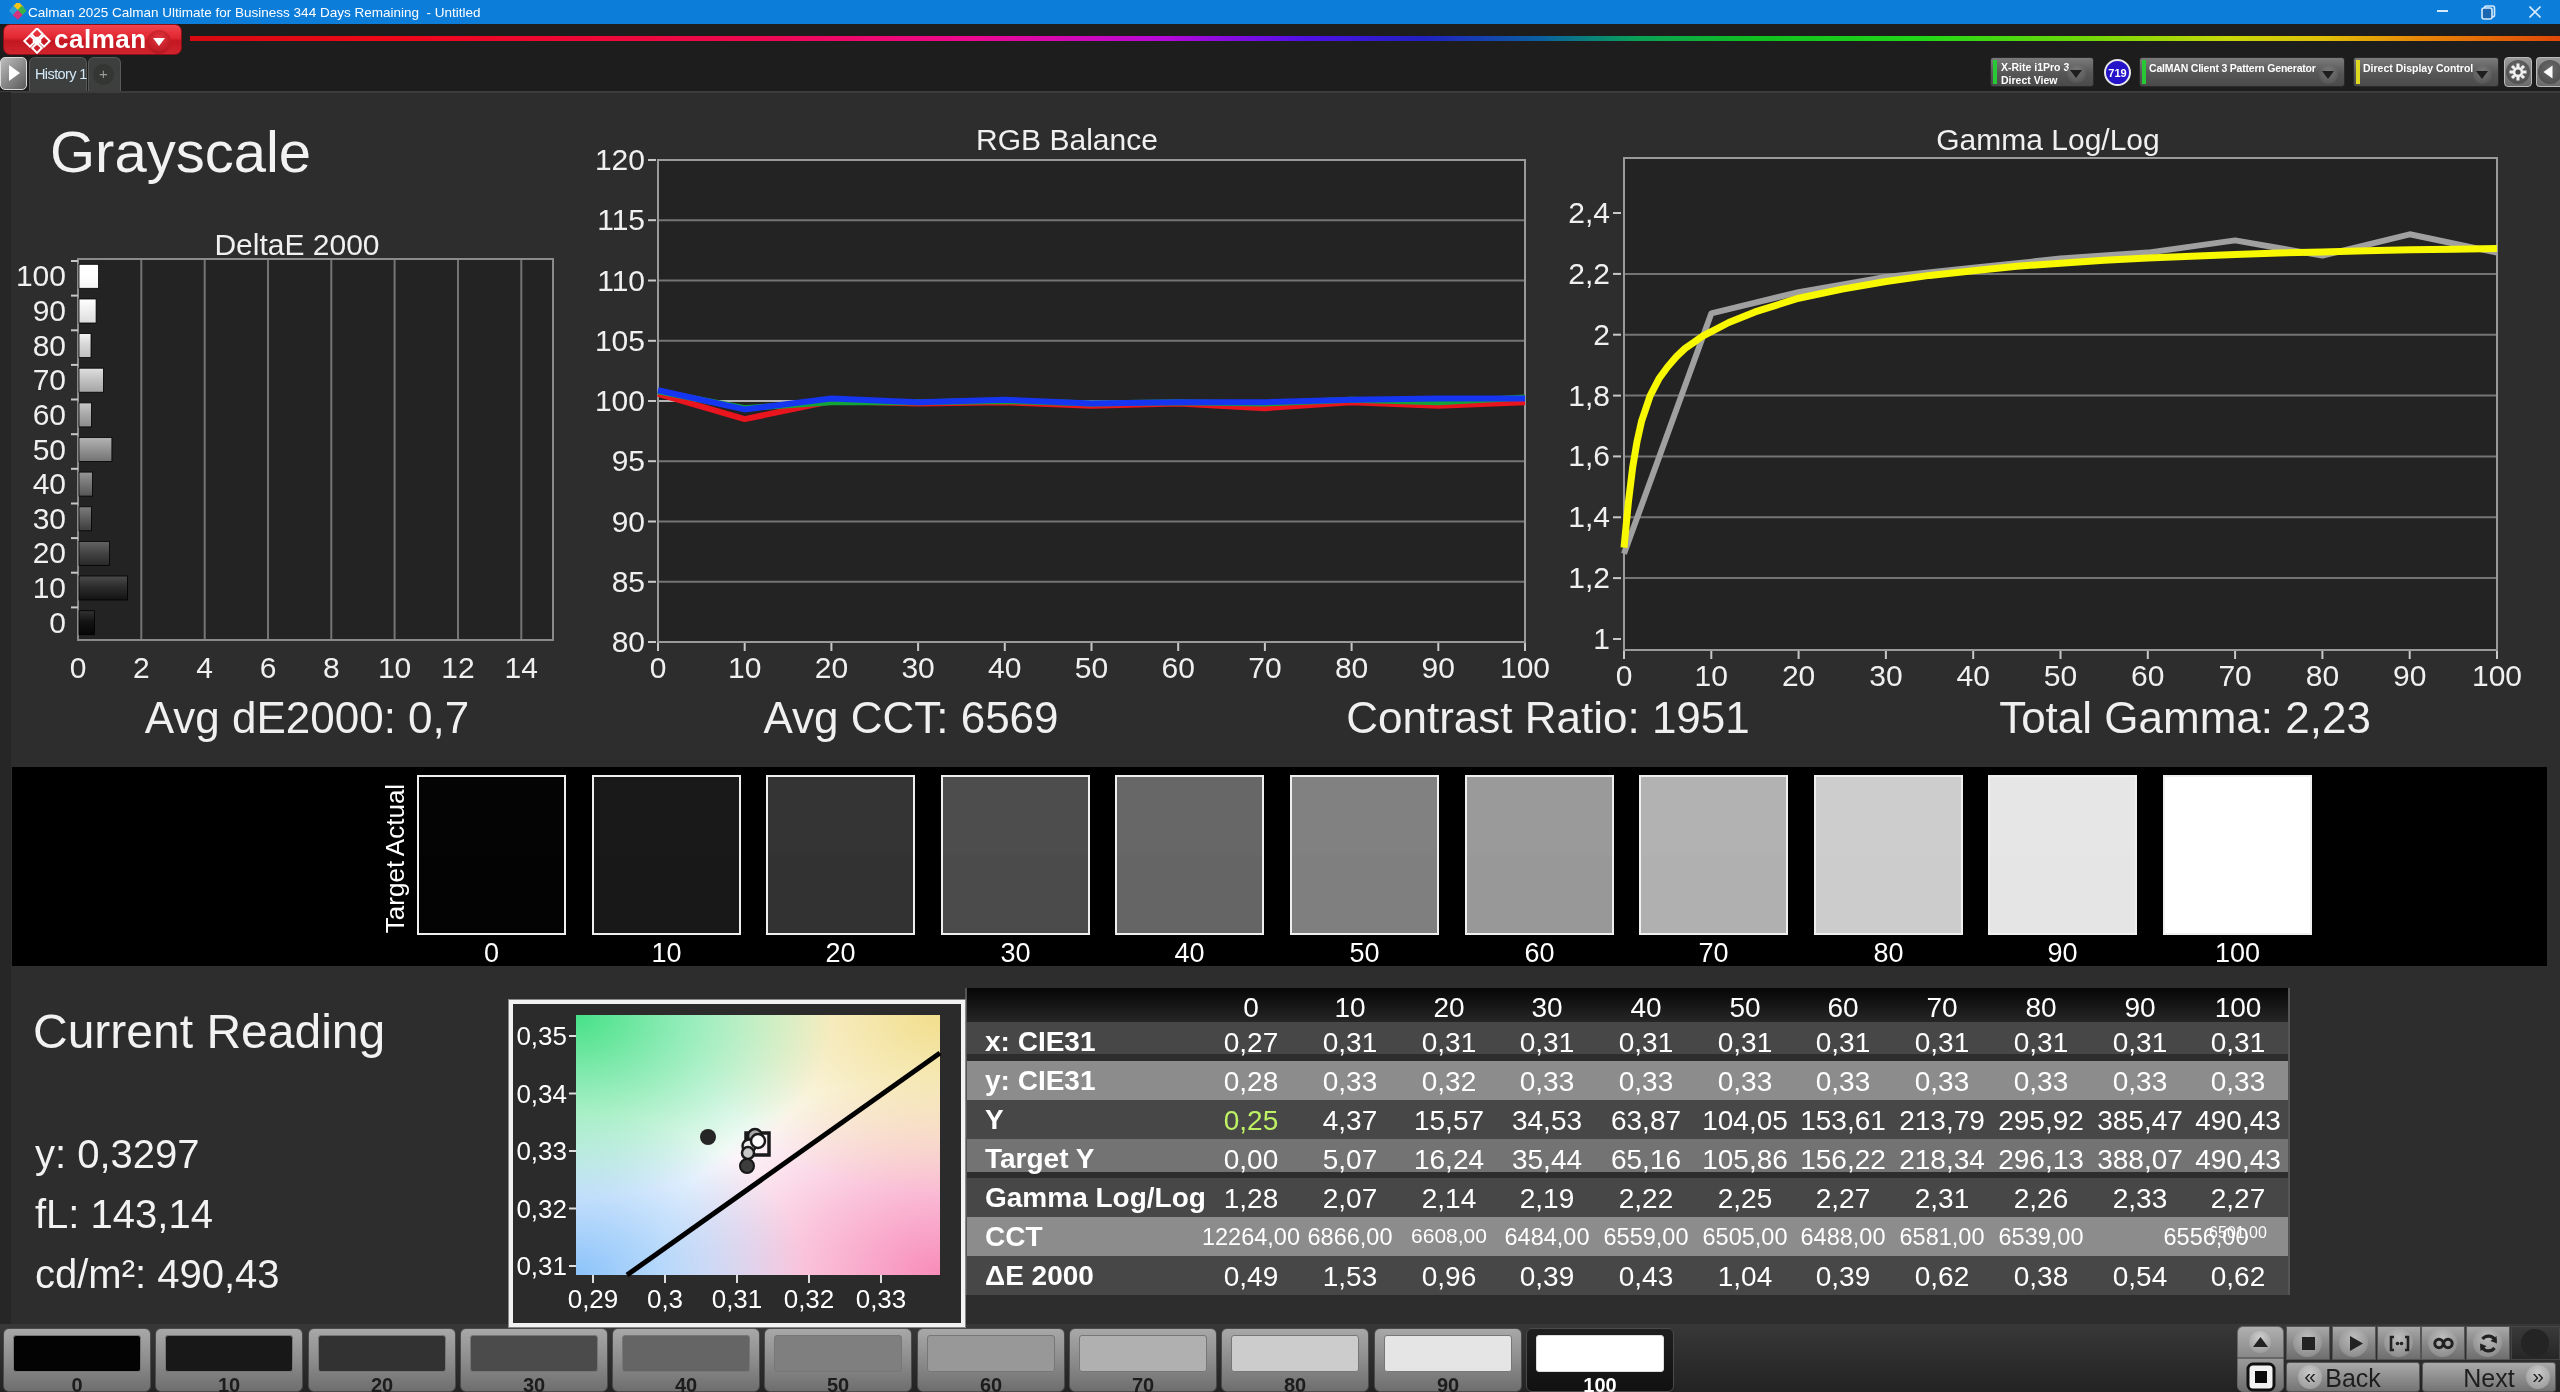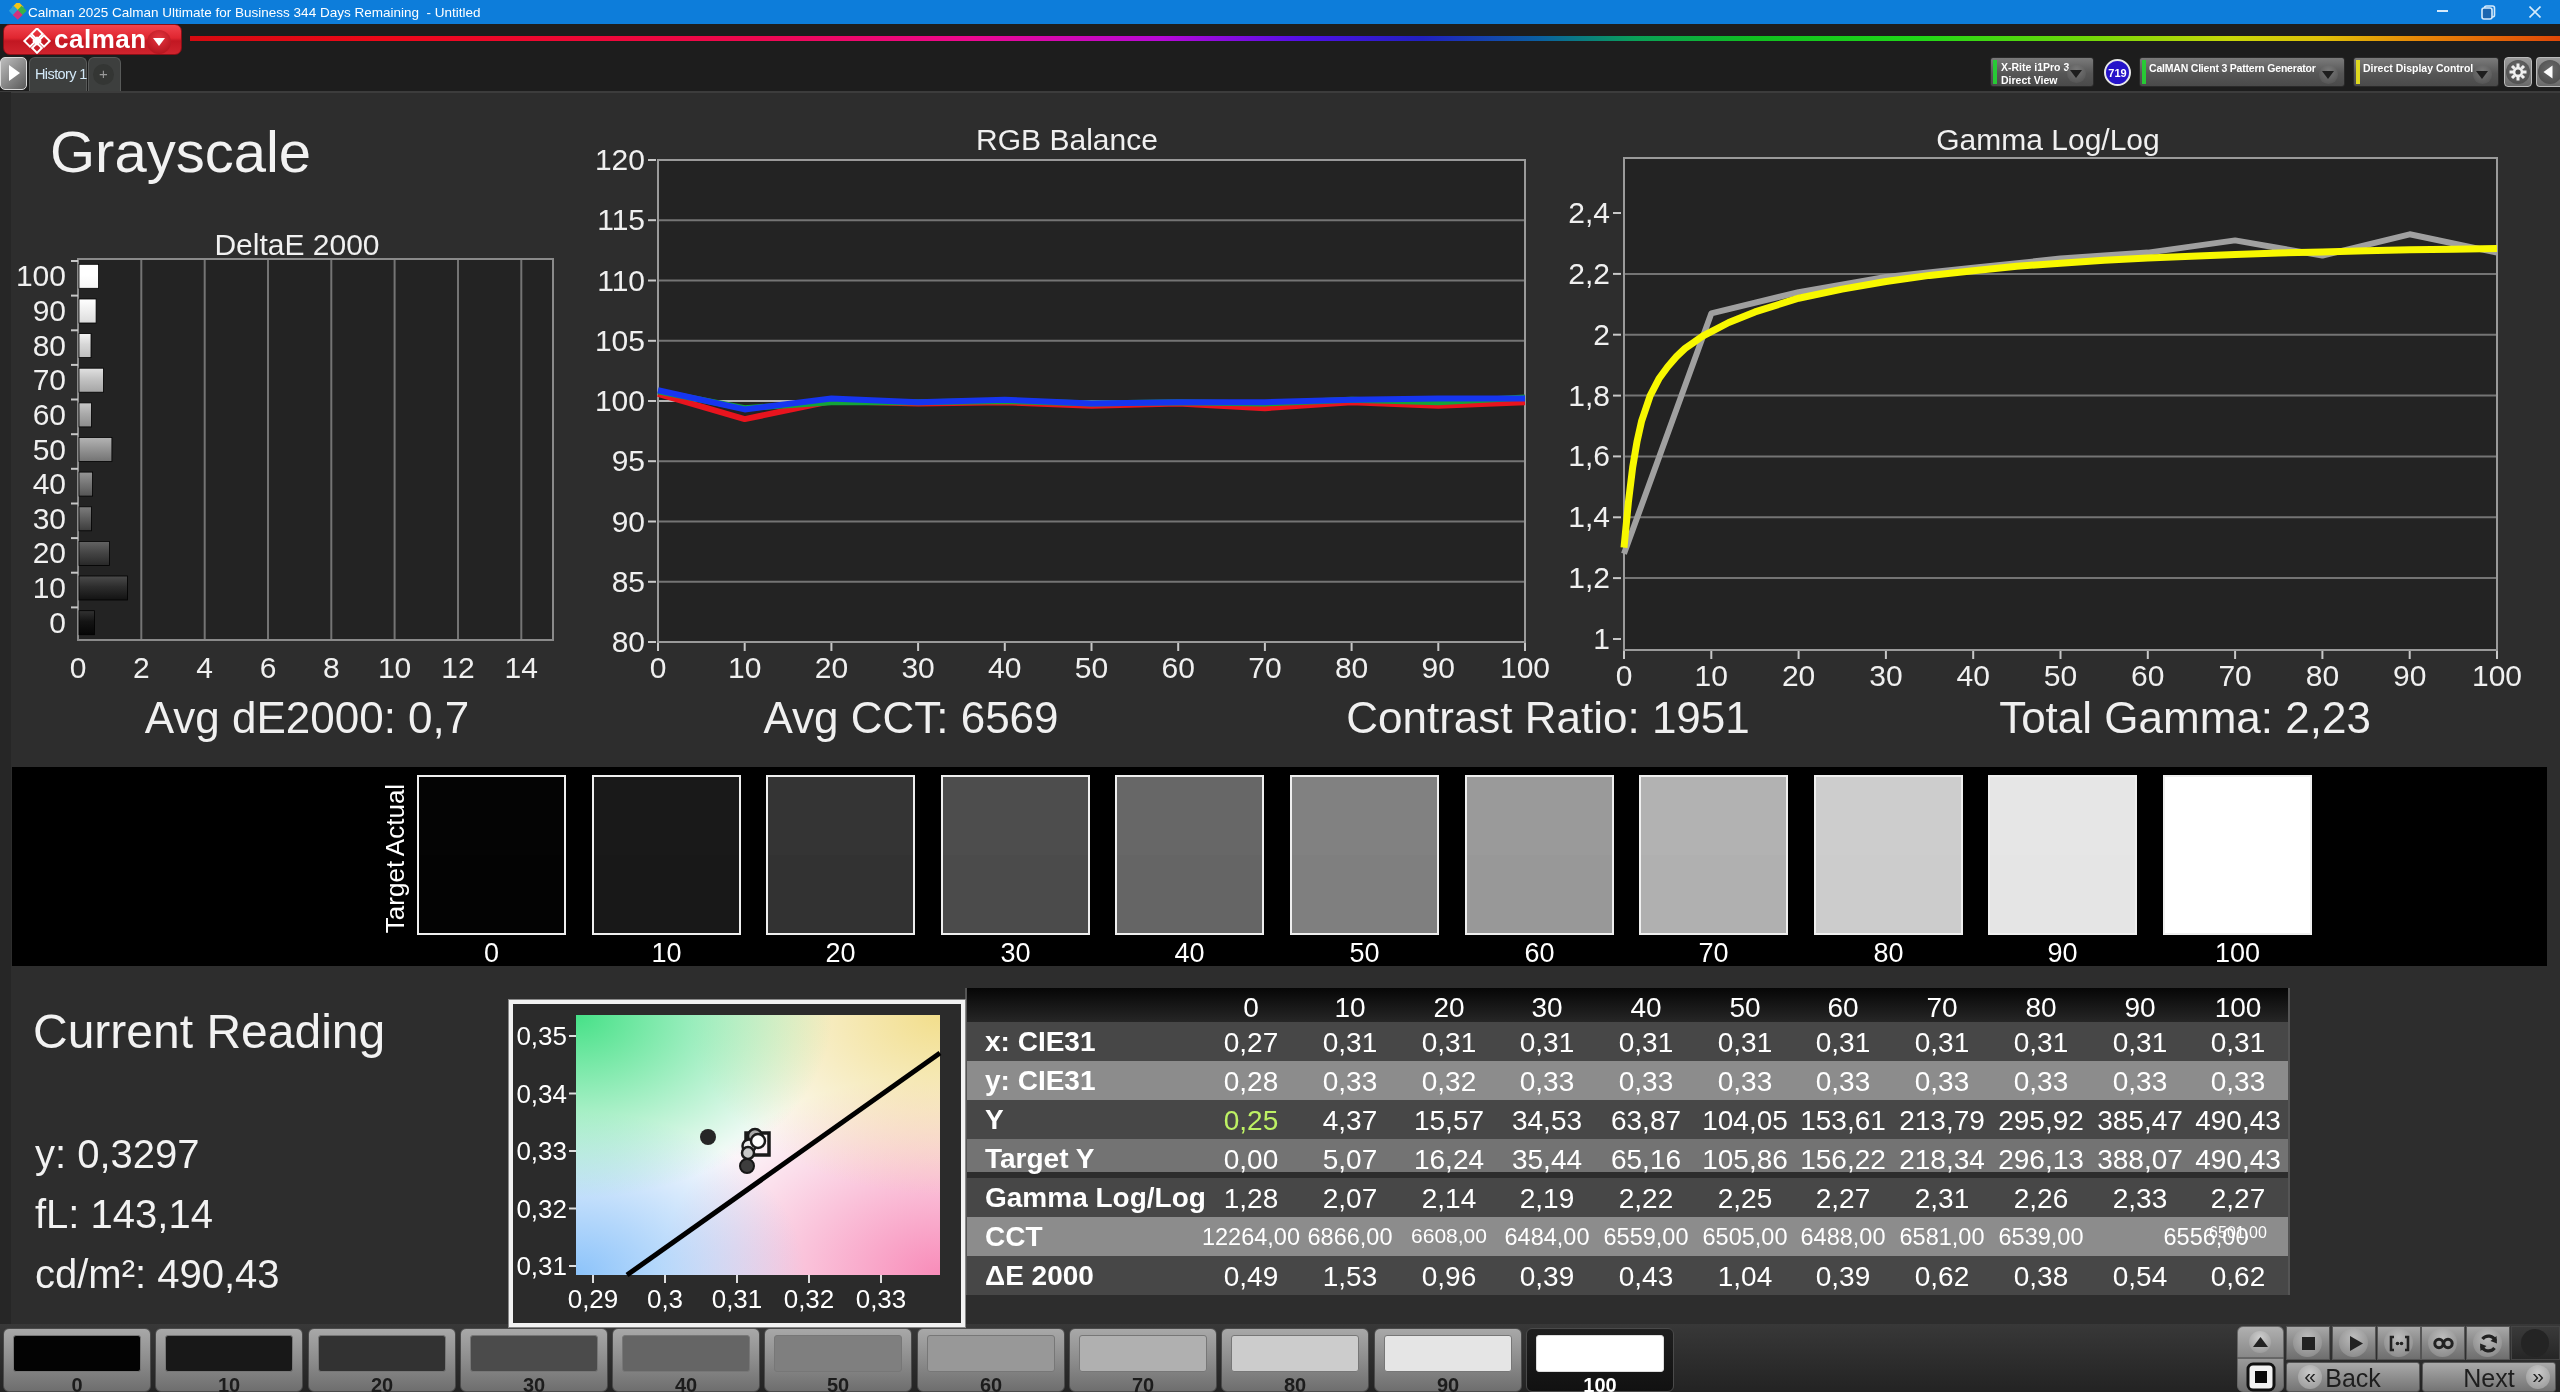--- a/index.html
+++ b/index.html
@@ -401,21 +401,21 @@
 <div class="abs" style="left:482px;top:4px;width:100px;margin-left:-50px;color:#fff;font-size:28px;text-align:center;">20</div>
 <div class="abs" style="left:580px;top:4px;width:100px;margin-left:-50px;color:#fff;font-size:28px;text-align:center;">30</div>
 <div class="abs" style="left:679px;top:4px;width:100px;margin-left:-50px;color:#fff;font-size:28px;text-align:center;">40</div>
 <div class="abs" style="left:778px;top:4px;width:100px;margin-left:-50px;color:#fff;font-size:28px;text-align:center;">50</div>
 <div class="abs" style="left:876px;top:4px;width:100px;margin-left:-50px;color:#fff;font-size:28px;text-align:center;">60</div>
 <div class="abs" style="left:975px;top:4px;width:100px;margin-left:-50px;color:#fff;font-size:28px;text-align:center;">70</div>
 <div class="abs" style="left:1074px;top:4px;width:100px;margin-left:-50px;color:#fff;font-size:28px;text-align:center;">80</div>
 <div class="abs" style="left:1173px;top:4px;width:100px;margin-left:-50px;color:#fff;font-size:28px;text-align:center;">90</div>
 <div class="abs" style="left:1271px;top:4px;width:100px;margin-left:-50px;color:#fff;font-size:28px;text-align:center;">100</div>
 </div>
-<div class="abs" style="left:0;top:34px;width:1321px;height:39px;background:#474747;">
+<div class="abs" style="left:0;top:34px;width:1321px;height:32px;background:#474747;">
 <div class="abs" style="left:18px;top:4px;color:#fff;font-size:28px;font-weight:bold;white-space:nowrap;">x: CIE31</div>
 <div class="abs" style="left:284px;top:5px;width:130px;margin-left:-65px;color:#fff;font-size:28.0px;text-align:center;">0,27</div>
 <div class="abs" style="left:383px;top:5px;width:130px;margin-left:-65px;color:#fff;font-size:28.0px;text-align:center;">0,31</div>
 <div class="abs" style="left:482px;top:5px;width:130px;margin-left:-65px;color:#fff;font-size:28.0px;text-align:center;">0,31</div>
 <div class="abs" style="left:580px;top:5px;width:130px;margin-left:-65px;color:#fff;font-size:28.0px;text-align:center;">0,31</div>
 <div class="abs" style="left:679px;top:5px;width:130px;margin-left:-65px;color:#fff;font-size:28.0px;text-align:center;">0,31</div>
 <div class="abs" style="left:778px;top:5px;width:130px;margin-left:-65px;color:#fff;font-size:28.0px;text-align:center;">0,31</div>
 <div class="abs" style="left:876px;top:5px;width:130px;margin-left:-65px;color:#fff;font-size:28.0px;text-align:center;">0,31</div>
 <div class="abs" style="left:975px;top:5px;width:130px;margin-left:-65px;color:#fff;font-size:28.0px;text-align:center;">0,31</div>
 <div class="abs" style="left:1074px;top:5px;width:130px;margin-left:-65px;color:#fff;font-size:28.0px;text-align:center;">0,31</div>

